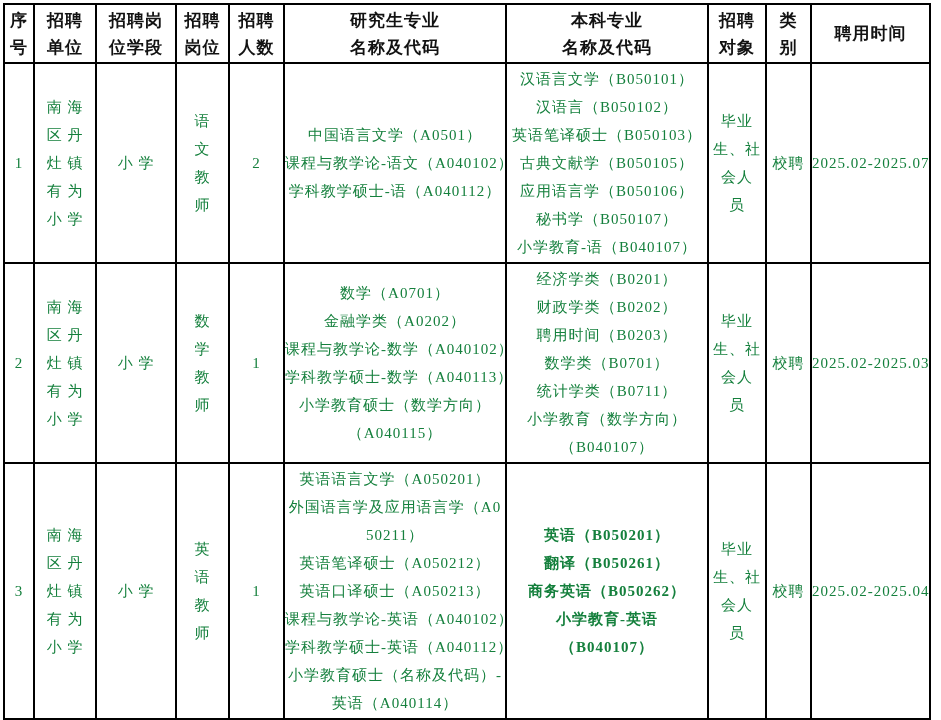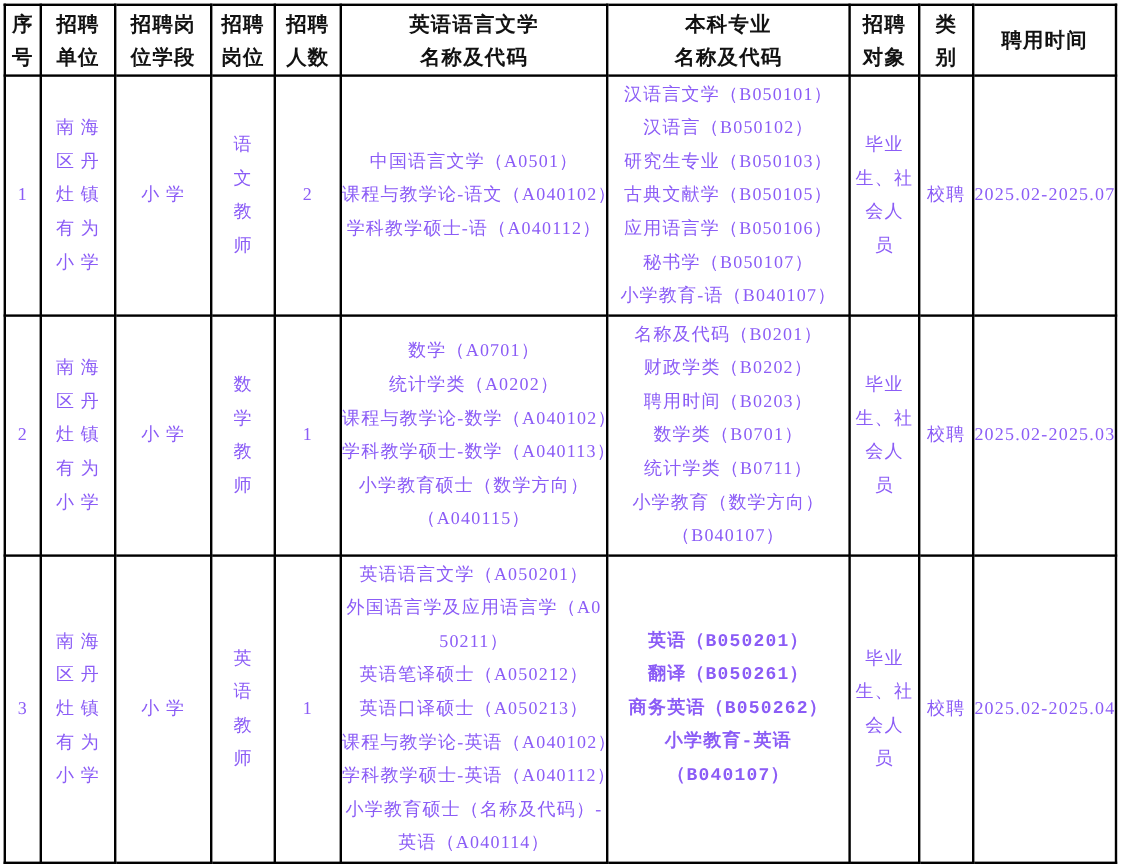--- a/index.html
+++ b/index.html
@@ -25,30 +25,30 @@
     overflow: hidden;
   }
   .doc-table thead th {
     font-weight: bold;
     color: #121212;
     font-size: 17px;
     line-height: 27px;
     letter-spacing: 1px;
   }
   .doc-table td {
-    color: #8b5cf6;
+    color: #15803d;
     font-size: 15px;
     line-height: 28px;
     letter-spacing: 1px;
   }
   .ln { white-space: nowrap; }
   .num { font-size: 16px; letter-spacing: 0.5px; }
   .period { font-size: 16px; letter-spacing: 0.5px; white-space: nowrap; margin-top: 35px; }
   .wide { letter-spacing: 2.5px; margin-top: 17px; }
-  .boldcell { font-weight: bold; color: #333333; letter-spacing: 2px; font-family: Liberation Mono, monospace; }
+  .boldcell { font-weight: bold; color: #333333; letter-spacing: 2px; }
 </style>
 </head>
 <body>
 
 <table class="doc-table">
   <colgroup>
     <col style="width:30px">
       <col style="width:62px">
       <col style="width:80px">
     <col style="width:53px">
@@ -75,21 +75,21 @@
         </th>
       <th>
           <div class="ln">招聘</div>
           <div class="ln">岗位</div>
         </th>
       <th>
           <div class="ln">招聘</div>
           <div class="ln">人数</div>
         </th>
       <th>
-          <div class="ln">英语语言文学</div>
+          <div class="ln">研究生专业</div>
           <div class="ln">名称及代码</div>
         </th>
       <th>
           <div class="ln">本科专业</div>
           <div class="ln">名称及代码</div>
         </th>
       <th>
           <div class="ln">招聘</div>
           <div class="ln">对象</div>
         </th>
@@ -121,21 +121,21 @@
         </td>
       <td class="num">2</td>
       <td>
           <div class="ln">中国语言文学（A0501）</div>
           <div class="ln">课程与教学论-语文（A040102）</div>
           <div class="ln">学科教学硕士-语（A040112）</div>
         </td>
       <td>
           <div class="ln">汉语言文学（B050101）</div>
           <div class="ln">汉语言（B050102）</div>
-          <div class="ln">研究生专业（B050103）</div>
+          <div class="ln">英语笔译硕士（B050103）</div>
           <div class="ln">古典文献学（B050105）</div>
           <div class="ln">应用语言学（B050106）</div>
           <div class="ln">秘书学（B050107）</div>
           <div class="ln">小学教育-语（B040107）</div>
         </td>
       <td>
           <div class="ln">毕业</div>
           <div class="ln">生、社</div>
           <div class="ln">会人</div>
           <div class="ln">员</div>
@@ -155,28 +155,28 @@
       <td>小 学</td>
       <td>
           <div class="ln">数</div>
           <div class="ln">学</div>
           <div class="ln">教</div>
           <div class="ln">师</div>
         </td>
       <td class="num">1</td>
       <td>
           <div class="ln">数学（A0701）</div>
-          <div class="ln">统计学类（A0202）</div>
+          <div class="ln">金融学类（A0202）</div>
           <div class="ln">课程与教学论-数学（A040102）</div>
           <div class="ln">学科教学硕士-数学（A040113）</div>
           <div class="ln">小学教育硕士（数学方向）</div>
           <div class="ln">（A040115）</div>
         </td>
       <td>
-          <div class="ln">名称及代码（B0201）</div>
+          <div class="ln">经济学类（B0201）</div>
           <div class="ln">财政学类（B0202）</div>
           <div class="ln">聘用时间（B0203）</div>
           <div class="ln">数学类（B0701）</div>
           <div class="ln">统计学类（B0711）</div>
           <div class="ln">小学教育（数学方向）</div>
           <div class="ln">（B040107）</div>
         </td>
       <td>
           <div class="ln">毕业</div>
           <div class="ln">生、社</div>

